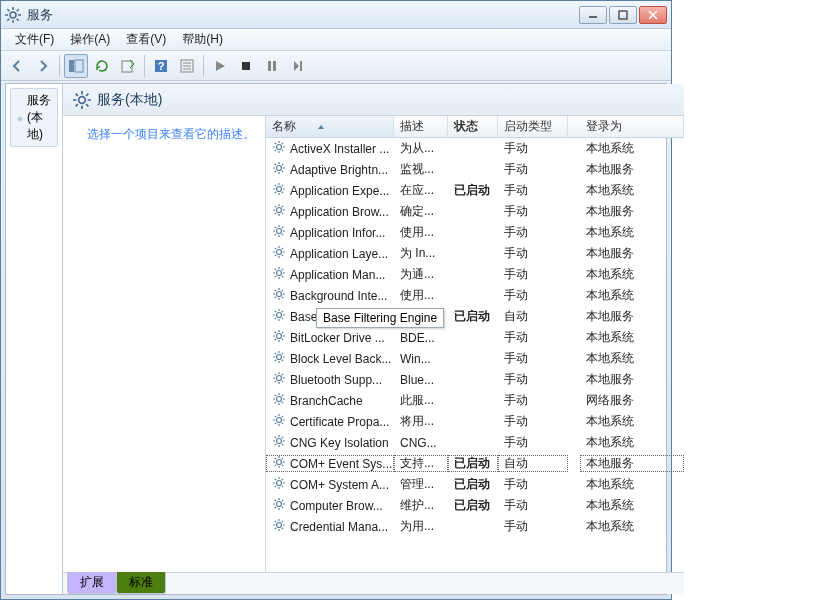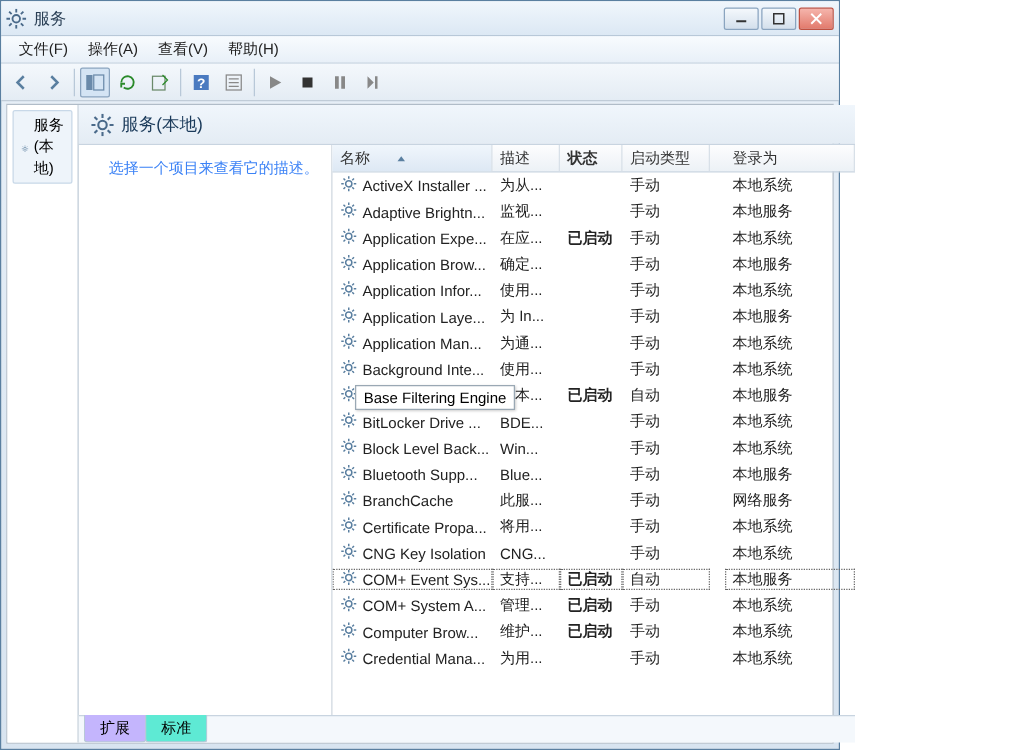--- a/index.html
+++ b/index.html
@@ -44,23 +44,23 @@
 
 .rows { flex: 1; overflow-y: scroll; overflow-x: hidden; }
 .row { height: 21px; display: flex; align-items: center; font-size: 12px; color: #222; cursor: pointer; }
 .row .cell { padding: 0 6px; white-space: nowrap; overflow: hidden; text-overflow: ellipsis; }
 .row .cell.name { display: flex; align-items: center; gap: 4px; }
 .row.focused .cell { outline: 1px dotted #666; outline-offset: -1px; }
 
 .tabs { height: 22px; display: flex; align-items: flex-end; padding-left: 4px; border-top: 1px solid #c8d4e0; background: #f4f8fc; }
 .tab { padding: 2px 12px; border: 1px solid #b8c8d8; border-top: none; background: #fff; margin-right: -1px; font-size: 12px; cursor: pointer; border-radius: 0 0 3px 3px; }
 .tab.active { background: #c4b5fd; }
-.tab.inactive { background: #5eead4; font-family: Liberation Serif, serif; }
-
-.tooltip { position: absolute; background: #fff; border: 1px solid #9aa8b4; padding: 2px 6px; font-size: 12px; box-shadow: 1px 1px 2px rgba(0,0,0,.2); pointer-events: none; }
+.tab.inactive { background: #4d7c0f; font-family: Liberation Serif, serif; }
+
+.tooltip { position: absolute; background: #fff; border: 1px solid #9aa8b4; padding: 2px 6px; font-size: 12px; box-shadow: 1px 1px 2px rgba(0,0,0,.2); pointer-events: none; margin-left: 32px; }
 
 
 .w-name { width: 128px; }
 .w-desc { width: 54px; }
 .w-status { width: 50px; font-weight: bold; }
 .w-start { width: 70px; }
 .w-logon { width: 104px; margin-left: 12px; }
 
 
 .rows::-webkit-scrollbar { width: 17px; }

